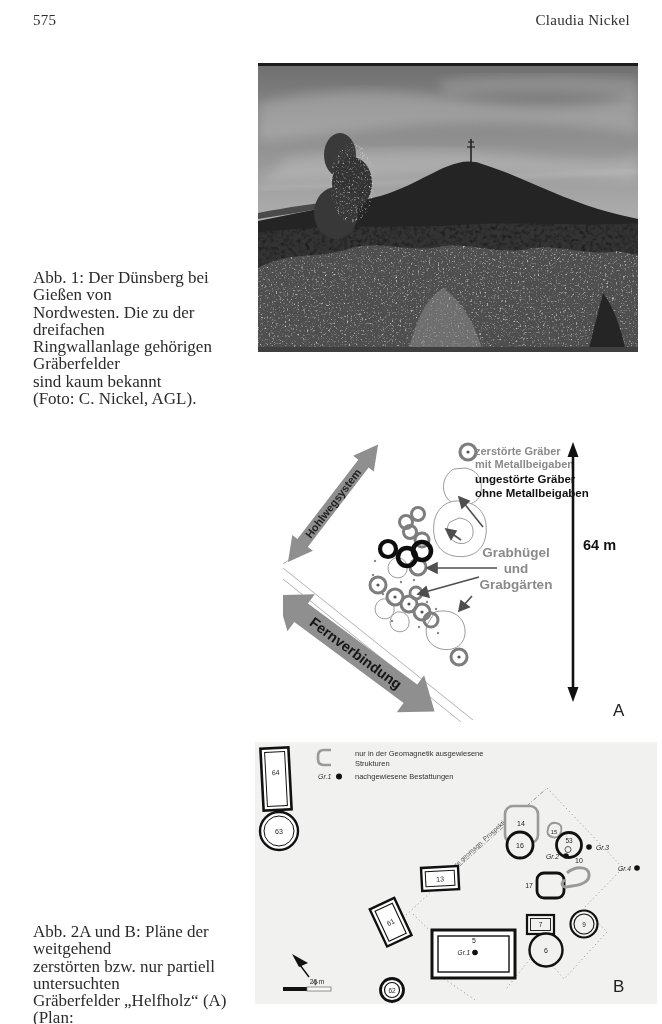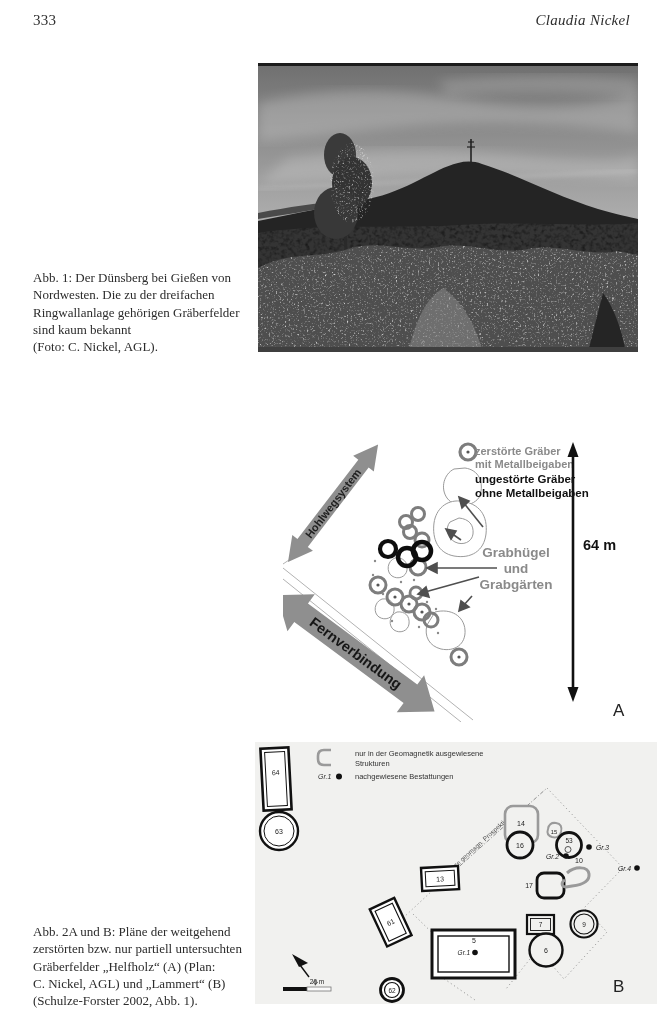--- a/index.html
+++ b/index.html
@@ -1,35 +1,35 @@
 <!DOCTYPE html>
 <html><head>
 <meta charset="utf-8">
 <style>
   html,body{margin:0;padding:0;background:#fff;}
   .page{position:relative;width:662px;height:1024px;background:#ffffff;overflow:hidden;
         font-family:"Liberation Serif", serif;color:#2e2e2e;}
   .hdr-num{position:absolute;left:33px;top:12px;font-size:15px;letter-spacing:.3px;}
-  .hdr-author{position:absolute;right:32px;top:12px;font-size:15px;letter-spacing:.3px;font-style:italic;}
+  .hdr-author{position:absolute;right:32px;top:12px;font-size:15px;letter-spacing:.3px;}
   .photo-wrap{position:absolute;left:258px;top:63px;width:380px;height:289px;}
-  .caption{position:absolute;font-size:13px;line-height:17.3px;white-space:pre-line;color:#2b2b2b;}
+  .caption{position:absolute;font-size:17px;line-height:17.3px;white-space:pre-line;color:#2b2b2b;}
   .cap1{left:33px;top:269px;width:225px;}
   .cap2{left:33px;top:923px;width:230px;}
   .panelA{position:absolute;left:283px;top:430px;width:357px;height:292px;}
   .panelB{position:absolute;left:255px;top:742px;width:376px;height:270px;}
   svg{display:block;}
   .sansb{font-family:"Liberation Sans",sans-serif;font-weight:bold;}
   .sans{font-family:"Liberation Sans",sans-serif;}
 </style>
 </head>
 <body>
 
 <div class="page">
 
-  <div class="hdr-num">333</div>
+  <div class="hdr-num">575</div>
   <div class="hdr-author">Claudia Nickel</div>
 
   <div class="photo-wrap">
     <svg width="380" height="289" viewBox="0 0 380 289">
       <defs>
         <linearGradient id="sky" x1="0" y1="0" x2="0" y2="1">
           <stop offset="0" stop-color="#6f6f6f"></stop>
           <stop offset="0.45" stop-color="#8f8f8f"></stop>
           <stop offset="1" stop-color="#b3b3b3"></stop>
         </linearGradient>

